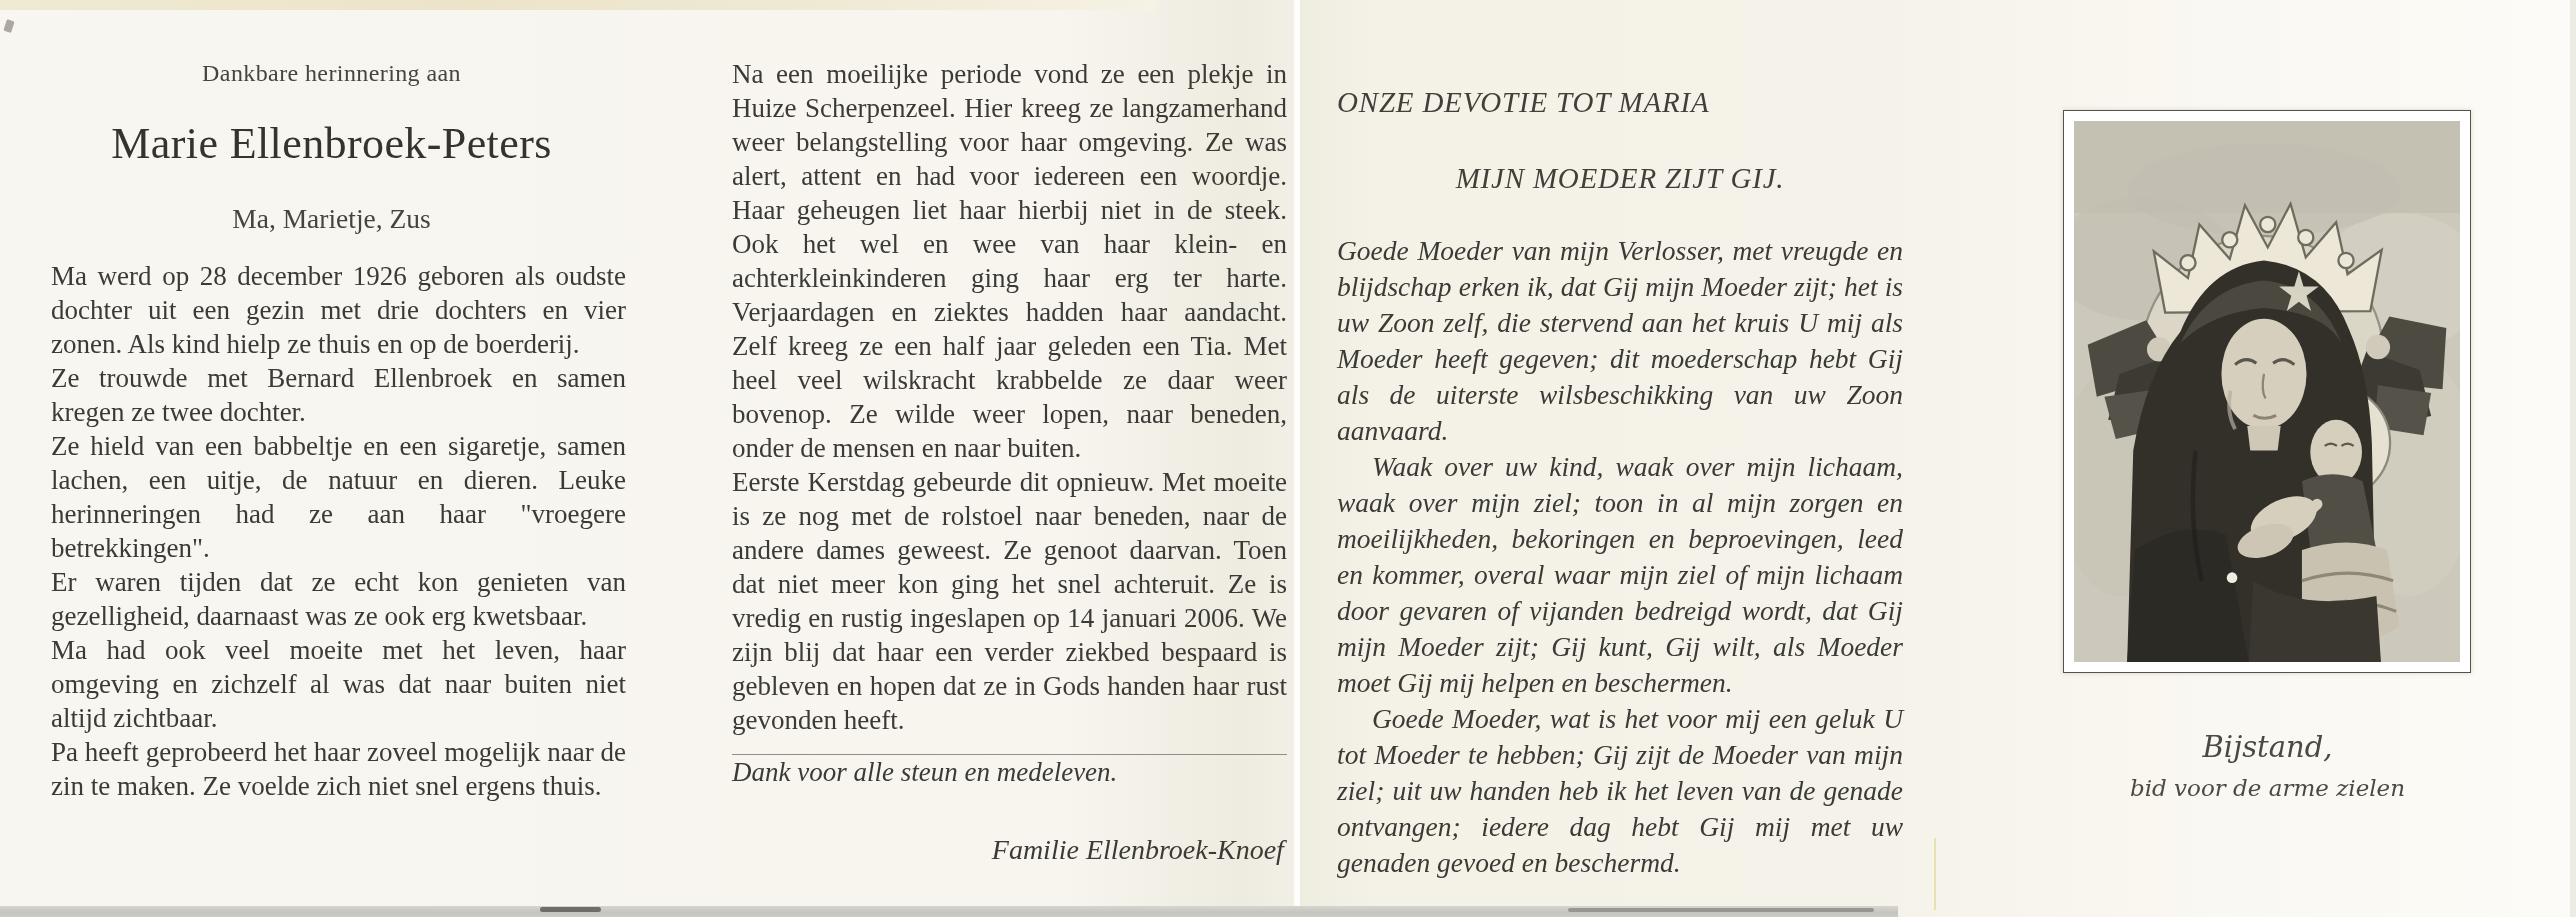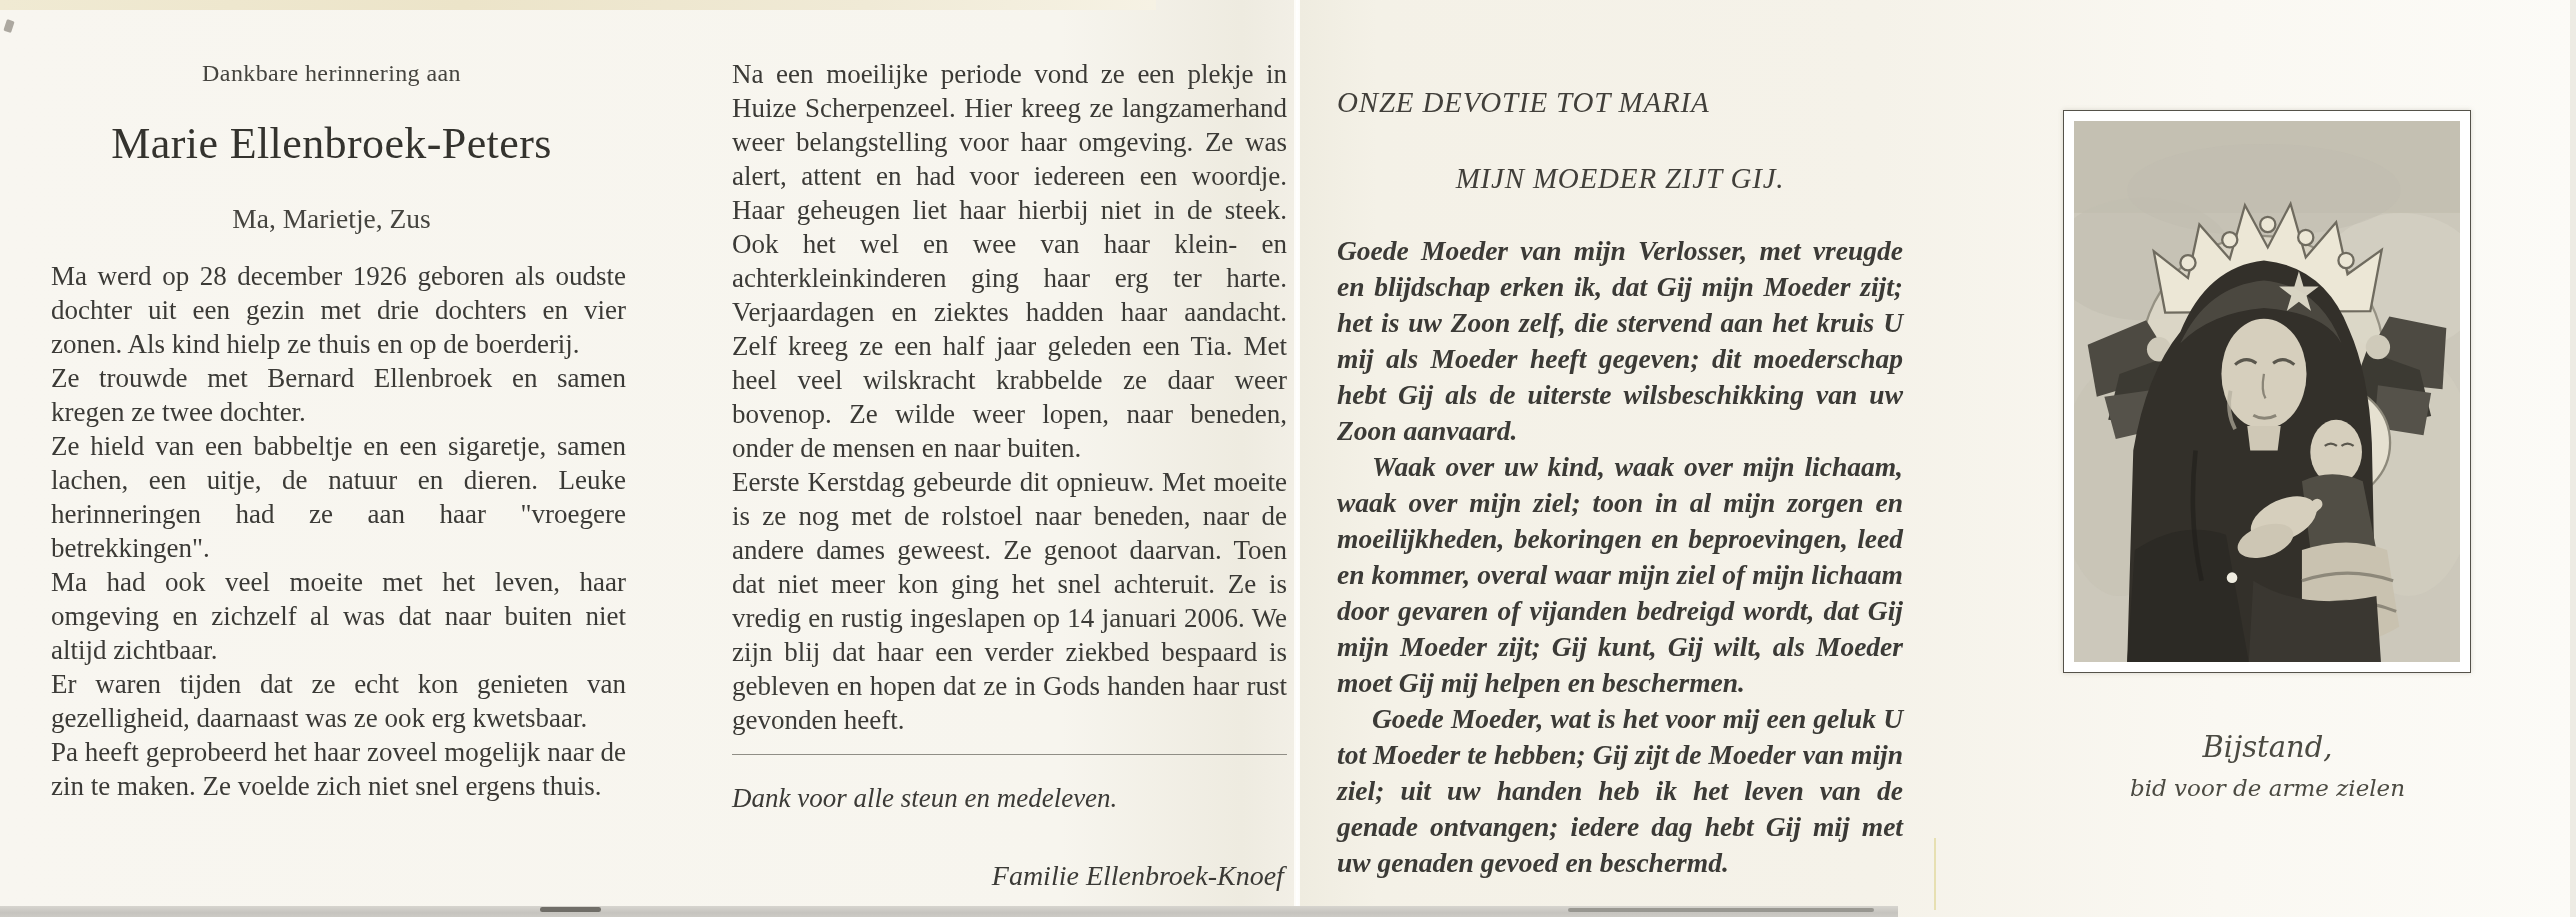--- a/index.html
+++ b/index.html
@@ -62,29 +62,29 @@
   
   .memorial-header{position:absolute;left:44px;top:60px;width:575px;text-align:center;}
   .memorial-intro{font-size:24px;letter-spacing:0.4px;color:#45443f;}
   .memorial-name{font-size:44px;margin-top:31px;color:#34332e;letter-spacing:0.4px;}
   .memorial-nicknames{font-size:27.5px;margin-top:34px;color:#45443f;}
   .memorial-body{position:absolute;left:51px;top:259px;width:575px;}
 
   
   .life-body{position:absolute;left:732px;top:57px;width:555px;}
   .life-divider{border:none;border-top:1.5px solid #908e86;margin:17px 0 0 0;width:100%;}
-  .life-thanks{font-style:italic;font-size:27px;margin-top:26px;}
+  .life-thanks{font-style:italic;font-size:27px;}
   .life-signature{font-style:italic;font-size:28px;margin-top:44px;text-align:right;padding-right:3.1px;}
 
   
   .prayer-block{position:absolute;left:1337px;top:86px;width:566px;font-style:italic;}
   .prayer-title{font-size:29px;letter-spacing:0.8px;color:#413f3a;}
   .prayer-subtitle{font-size:29px;letter-spacing:0.8px;color:#413f3a;margin-top:43px;text-align:center;}
   .prayer-body{margin-top:38px;font-size:27.5px;line-height:36px;}
-  .prayer-body p{margin:0;font-weight:bold;}
+  .prayer-body p{margin:0;}
   .prayer-body p.indent{text-indent:35px;}
 
   
   .icon-frame{
     position:absolute;left:2063px;top:110px;width:408px;height:563px;
     background:#ffffff;border:1.5px solid #55524a;box-sizing:border-box;
     padding:10px;box-shadow:0 0 4.6px rgba(120,115,100,.25);
   }
   .icon-frame svg{width:100%;height:100%;display:block;}
   .devotion-caption{position:absolute;left:2038px;top:728px;width:459px;text-align:center;color:#4b4a42;}
@@ -110,22 +110,22 @@
 
   <div class="memorial-header">
     <div class="memorial-intro ink">Dankbare herinnering aan</div>
     <div class="memorial-name ink">Marie Ellenbroek-Peters</div>
     <div class="memorial-nicknames ink">Ma, Marietje, Zus</div>
   </div>
   <div class="memorial-body body-text justified ink">
     <p>Ma werd op 28 december 1926 geboren als oudste dochter uit een gezin met drie dochters en vier zonen. Als kind hielp ze thuis en op de boerderij.</p>
     <p>Ze trouwde met Bernard Ellenbroek en samen kregen ze twee dochter.</p>
     <p>Ze hield van een babbeltje en een sigaretje, samen lachen, een uitje, de natuur en dieren. Leuke herinneringen had ze aan haar "vroegere betrekkingen".</p>
+    <p>Er waren tijden dat ze echt kon genieten van gezelligheid, daarnaast was ze ook erg kwetsbaar.</p>
     <p>Ma had ook veel moeite met het leven, haar omgeving en zichzelf al was dat naar buiten niet altijd zichtbaar.</p>
-    <p>Er waren tijden dat ze echt kon genieten van gezelligheid, daarnaast was ze ook erg kwetsbaar.</p>
     <p>Pa heeft geprobeerd het haar zoveel mogelijk naar de zin te maken. Ze voelde zich niet snel ergens thuis.</p>
   </div>
 
   <div class="life-body body-text justified ink">
     <p>Na een moeilijke periode vond ze een plekje in Huize Scherpenzeel. Hier kreeg ze langzamerhand weer belangstelling voor haar omgeving. Ze was alert, attent en had voor iedereen een woordje. Haar geheugen liet haar hierbij niet in de steek. Ook het wel en wee van haar klein- en achterkleinkinderen ging haar erg ter harte. Verjaardagen en ziektes hadden haar aandacht. Zelf kreeg ze een half jaar geleden een Tia. Met heel veel wilskracht krabbelde ze daar weer bovenop. Ze wilde weer lopen, naar beneden, onder de mensen en naar buiten.</p>
     <p>Eerste Kerstdag gebeurde dit opnieuw. Met moeite is ze nog met de rolstoel naar beneden, naar de andere dames geweest. Ze genoot daarvan. Toen dat niet meer kon ging het snel achteruit. Ze is vredig en rustig ingeslapen op 14 januari 2006. We zijn blij dat haar een verder ziekbed bespaard is gebleven en hopen dat ze in Gods handen haar rust gevonden heeft.</p>
     <hr class="life-divider">
     <div class="life-thanks">Dank voor alle steun en medeleven.</div>
     <div class="life-signature">Familie Ellenbroek-Knoef</div>
   </div>

